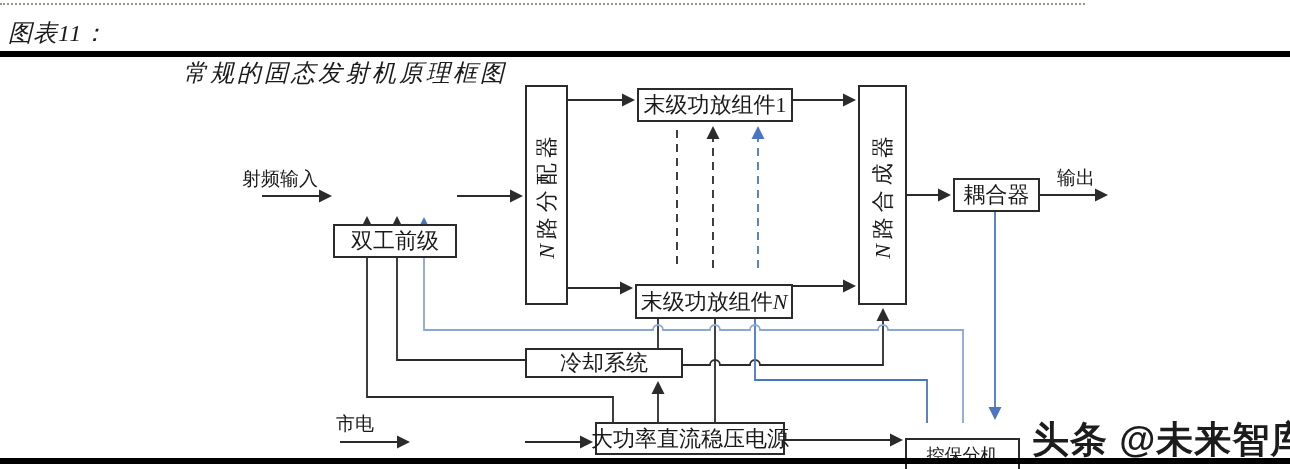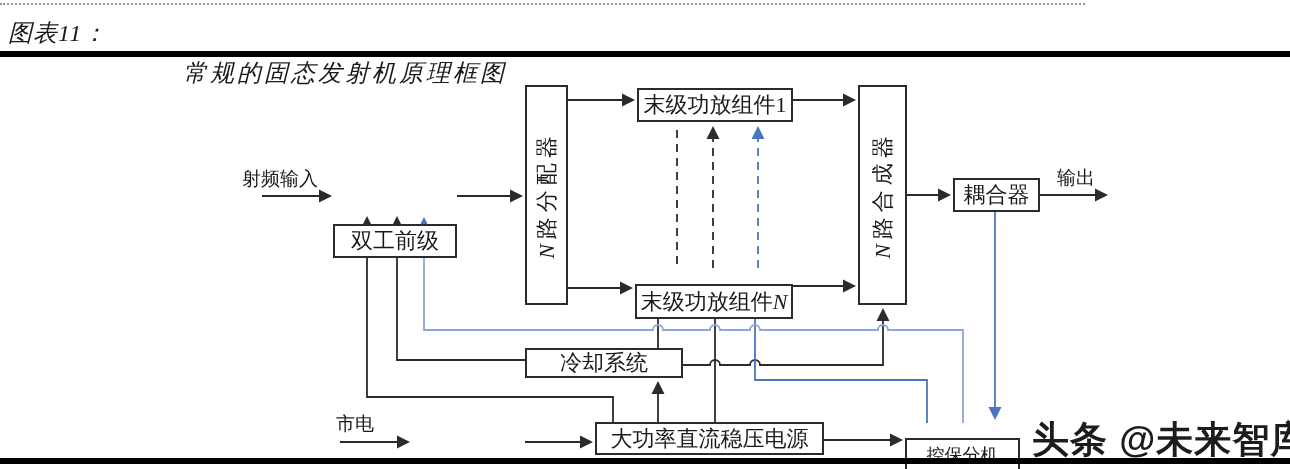--- a/index.html
+++ b/index.html
@@ -99,21 +99,21 @@
 
   <div class="box" style="left:953px;top:178px;width:87px;height:34px;">
     <span>耦合器</span>
     </div>
 
   <div class="box" style="left:525px;top:348px;width:158px;height:30px;">
     <span>冷却系统</span>
     </div>
 
 
-  <div class="box" style="left:595px;top:422px;width:229px;height:33px;">
+  <div class="box" style="left:595px;top:422px;width:190px;height:33px;">
     <span>大功率直流稳压电源</span>
     </div>
 
   <div class="box" style="left:905px;top:438px;width:115px;height:34px;font-size:18px;">
     <span>控保分机</span>
     </div>
 
   <div class="ext-label" style="left:242px;top:166px;text-align:center;">射频输入</div>
   <div class="ext-label" style="left:1057px;top:165px;">输出</div>
   <div class="ext-label" style="left:336px;top:411px;">市电</div>

